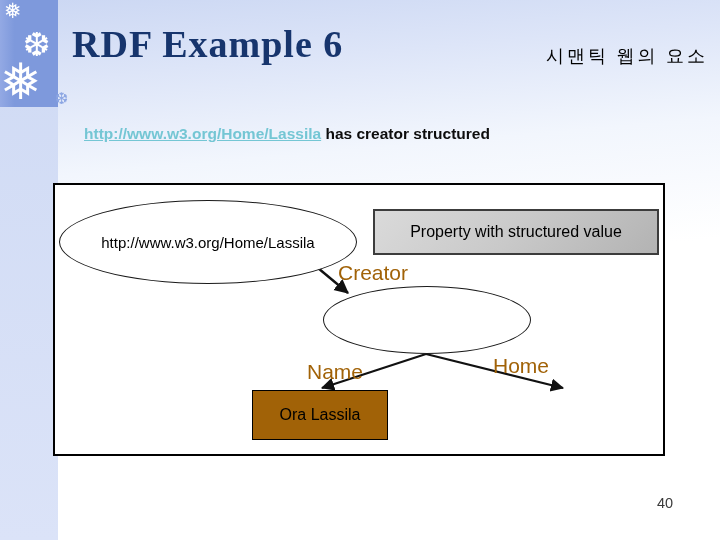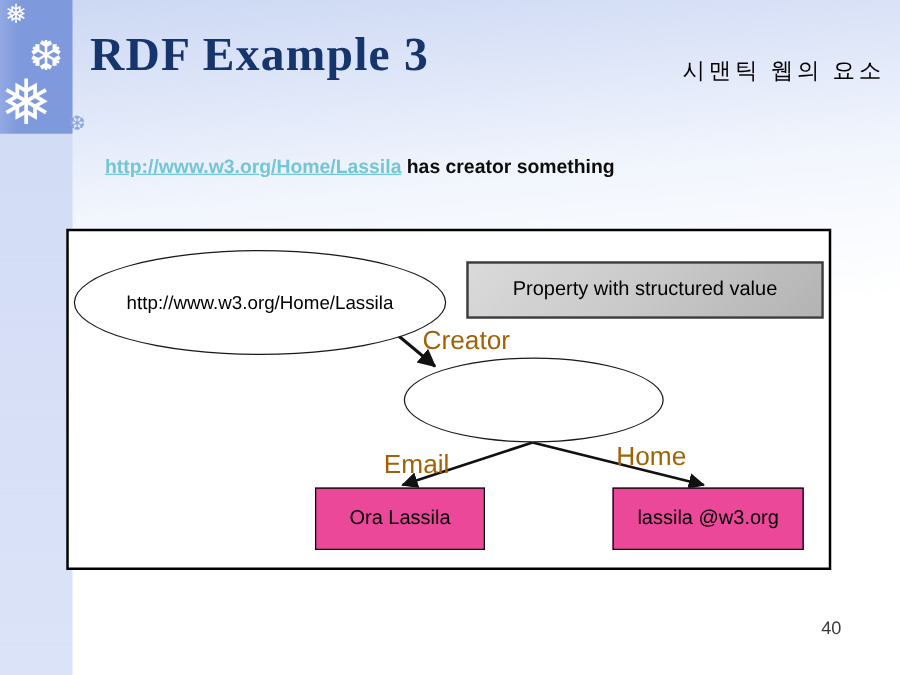--- a/index.html
+++ b/index.html
@@ -40,44 +40,44 @@
   .ellipse-subject{left:4px;top:15px;width:298px;height:84px}
   .ellipse-blank{left:268px;top:101px;width:208px;height:68px}
   .callout{position:absolute;left:318px;top:24px;width:286px;height:46px;
     background:linear-gradient(135deg,#dadada,var(--callout-fill) 50%,#b3b3b3);
     border:2px solid #3c3c3c;display:flex;align-items:center;justify-content:center;
     font-size:16px;color:#000;white-space:nowrap}
   .edge-label{position:absolute;font-size:21px;color:#a16207;white-space:nowrap}
   .lbl-creator{left:283px;top:76px}
   .lbl-name{left:252px;top:175px}
   .lbl-email{left:438px;top:169px}
-  .value-box{position:absolute;border:1.6px solid #000;background:#ec4899;
+  .value-box{position:absolute;border:1.6px solid #000;background:#a16207;
     display:flex;align-items:center;justify-content:center;font-size:16px;
     color:#000;white-space:nowrap}
   .box-name{left:197px;top:205px;width:136px;height:50px}
   .box-email{left:435px;top:205px;width:153px;height:50px}
   .edges-svg{position:absolute;left:0;top:0;width:608px;height:269px;pointer-events:none}
   .page-number{position:absolute;left:657px;top:495px;font-size:14.5px;color:var(--page-number)}
 </style>
 </head>
 <body>
 
 <div class="sidebar-light"></div>
 <div class="sidebar-dark">
   <span class="sf sf-small">❅</span>
   <span class="sf sf-medium">❆</span>
   <span class="sf sf-large">❅</span>
 </div>
 
-<h1 class="page-title">RDF Example 3</h1>
+<h1 class="page-title">RDF Example 6</h1>
 <div class="side-header">시맨틱 웹의 요소</div>
 
 <span class="bullet-marker">❆</span>
 <div class="bullet-text">
-  <div><a>http://www.w3.org/Home/Lassila</a><span> has creator something</span></div>
+  <div><a>http://www.w3.org/Home/Lassila</a><span> has creator structured</span></div>
   <div>and something has name Ora Lassila and email</div>
   <div>lassila@w3.org</div>
 </div>
 
 <div class="diagram">
 
   <svg class="edges-svg" viewBox="0 0 608 269" xmlns="http://www.w3.org/2000/svg">
     <defs>
       <marker id="ah" markerWidth="7" markerHeight="7" refX="5.5" refY="3" orient="auto">
         <path d="M0,0 L6,3 L0,6 Z" fill="#111"></path>
@@ -89,20 +89,19 @@
   </svg>
 
   <div class="node-ellipse ellipse-subject">http://www.w3.org/Home/Lassila</div>
 
   <div class="callout">Property with structured value</div>
 
   <div class="edge-label lbl-creator">Creator</div>
 
   <div class="node-ellipse ellipse-blank"></div>
 
-  <div class="edge-label lbl-name">Email</div>
+  <div class="edge-label lbl-name">Name</div>
   <div class="edge-label lbl-email">Home</div>
 
   <div class="value-box box-name">Ora Lassila</div>
-  <div class="value-box box-email">lassila @w3.org</div>
 </div>
 
 <div class="page-number">40</div>
 
 </body></html>

